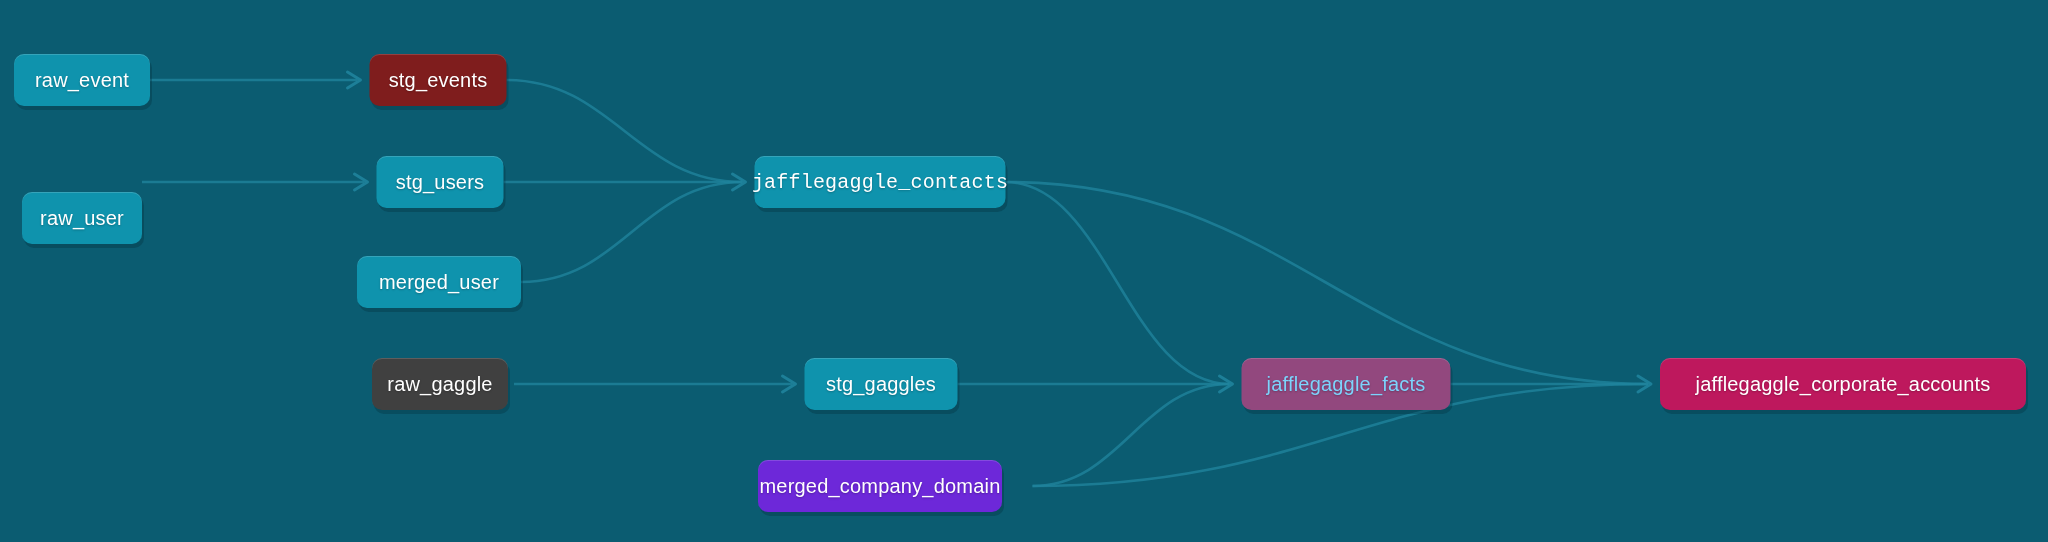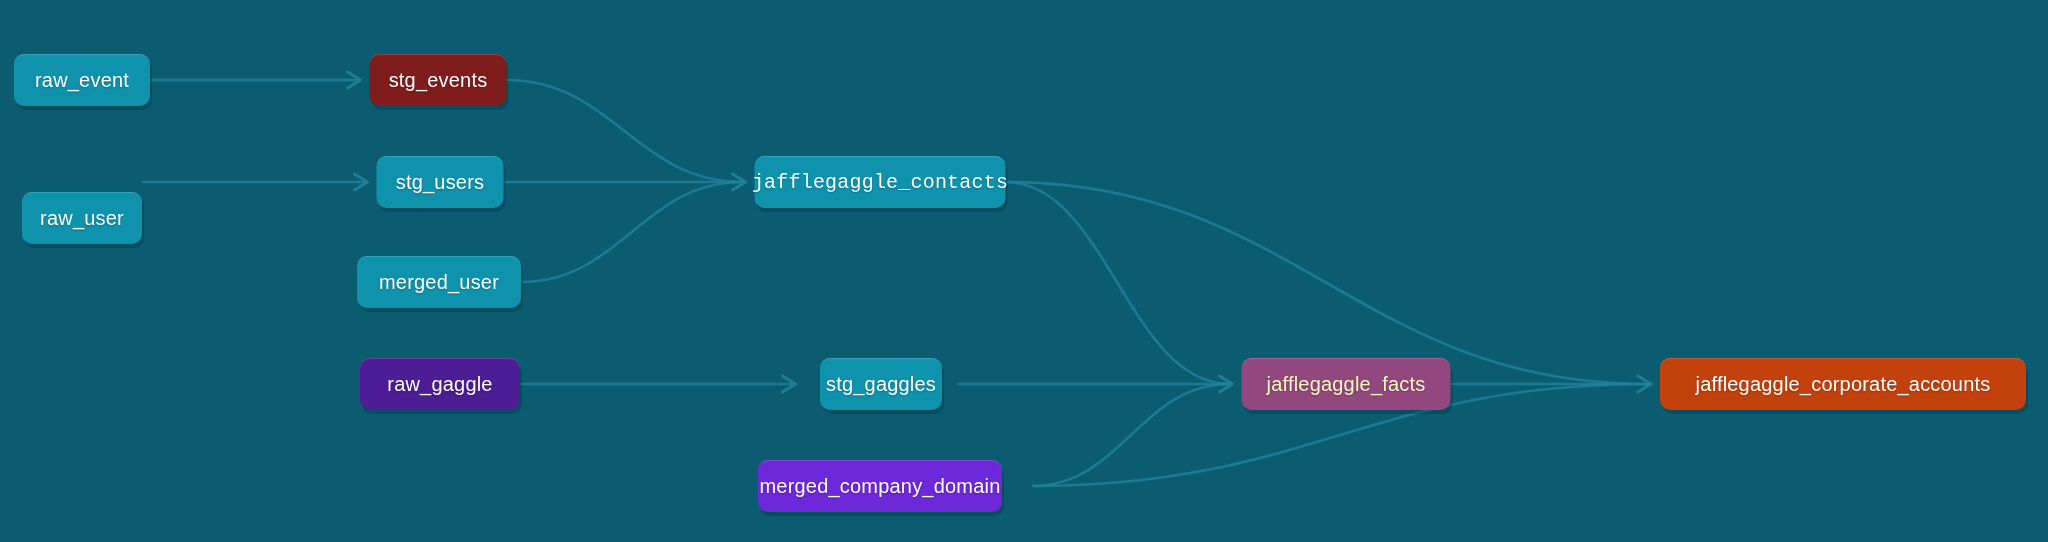--- a/index.html
+++ b/index.html
@@ -78,28 +78,28 @@
     </div>
     <div class="node" style="left: 440px; top: 182px; width: 127px; background: rgb(15, 147, 173); color: rgb(255, 255, 255);">
       <span class="node-label">stg_users</span>
     </div>
     <div class="node" style="left: 880px; top: 182px; width: 251px; background: rgb(15, 147, 173); color: rgb(255, 255, 255); font-family: Liberation Mono, monospace;">
       <span class="node-label">jafflegaggle_contacts</span>
     </div>
     <div class="node" style="left: 439px; top: 282px; width: 164px; background: rgb(15, 147, 173); color: rgb(255, 255, 255); text-align: right;">
       <span class="node-label">merged_user</span>
     </div>
-    <div class="node" style="left: 440px; top: 384px; width: 160px; background: #4c1d95; color: rgb(255, 255, 255);">
+    <div class="node" style="left: 440px; top: 384px; width: 136px; background: #404040; color: rgb(255, 255, 255);">
       <span class="node-label">raw_gaggle</span>
     </div>
-    <div class="node" style="left: 881px; top: 384px; width: 122px; background: rgb(15, 147, 173); color: rgb(255, 255, 255);">
+    <div class="node" style="left: 881px; top: 384px; width: 153px; background: rgb(15, 147, 173); color: rgb(255, 255, 255);">
       <span class="node-label">stg_gaggles</span>
     </div>
     <div class="node" style="left: 880px; top: 486px; width: 244px; background: #6d28d9; color: rgb(255, 255, 255);">
       <span class="node-label">merged_company_domain</span>
     </div>
-    <div class="node" style="left: 1346px; top: 384px; width: 209px; background: rgb(146, 72, 126); color: #fef9c3; text-align: center;">
+    <div class="node" style="left: 1346px; top: 384px; width: 209px; background: rgb(146, 72, 126); color: #7dd3fc; text-align: center;">
       <span class="node-label">jafflegaggle_facts</span>
     </div>
-    <div class="node" style="left: 1843px; top: 384px; width: 366px; background: #c2410c; color: rgb(255, 255, 255);">
+    <div class="node" style="left: 1843px; top: 384px; width: 366px; background: #be185d; color: rgb(255, 255, 255);">
       <span class="node-label">jafflegaggle_corporate_accounts</span>
     </div>
   </div>
 
 </body></html>

